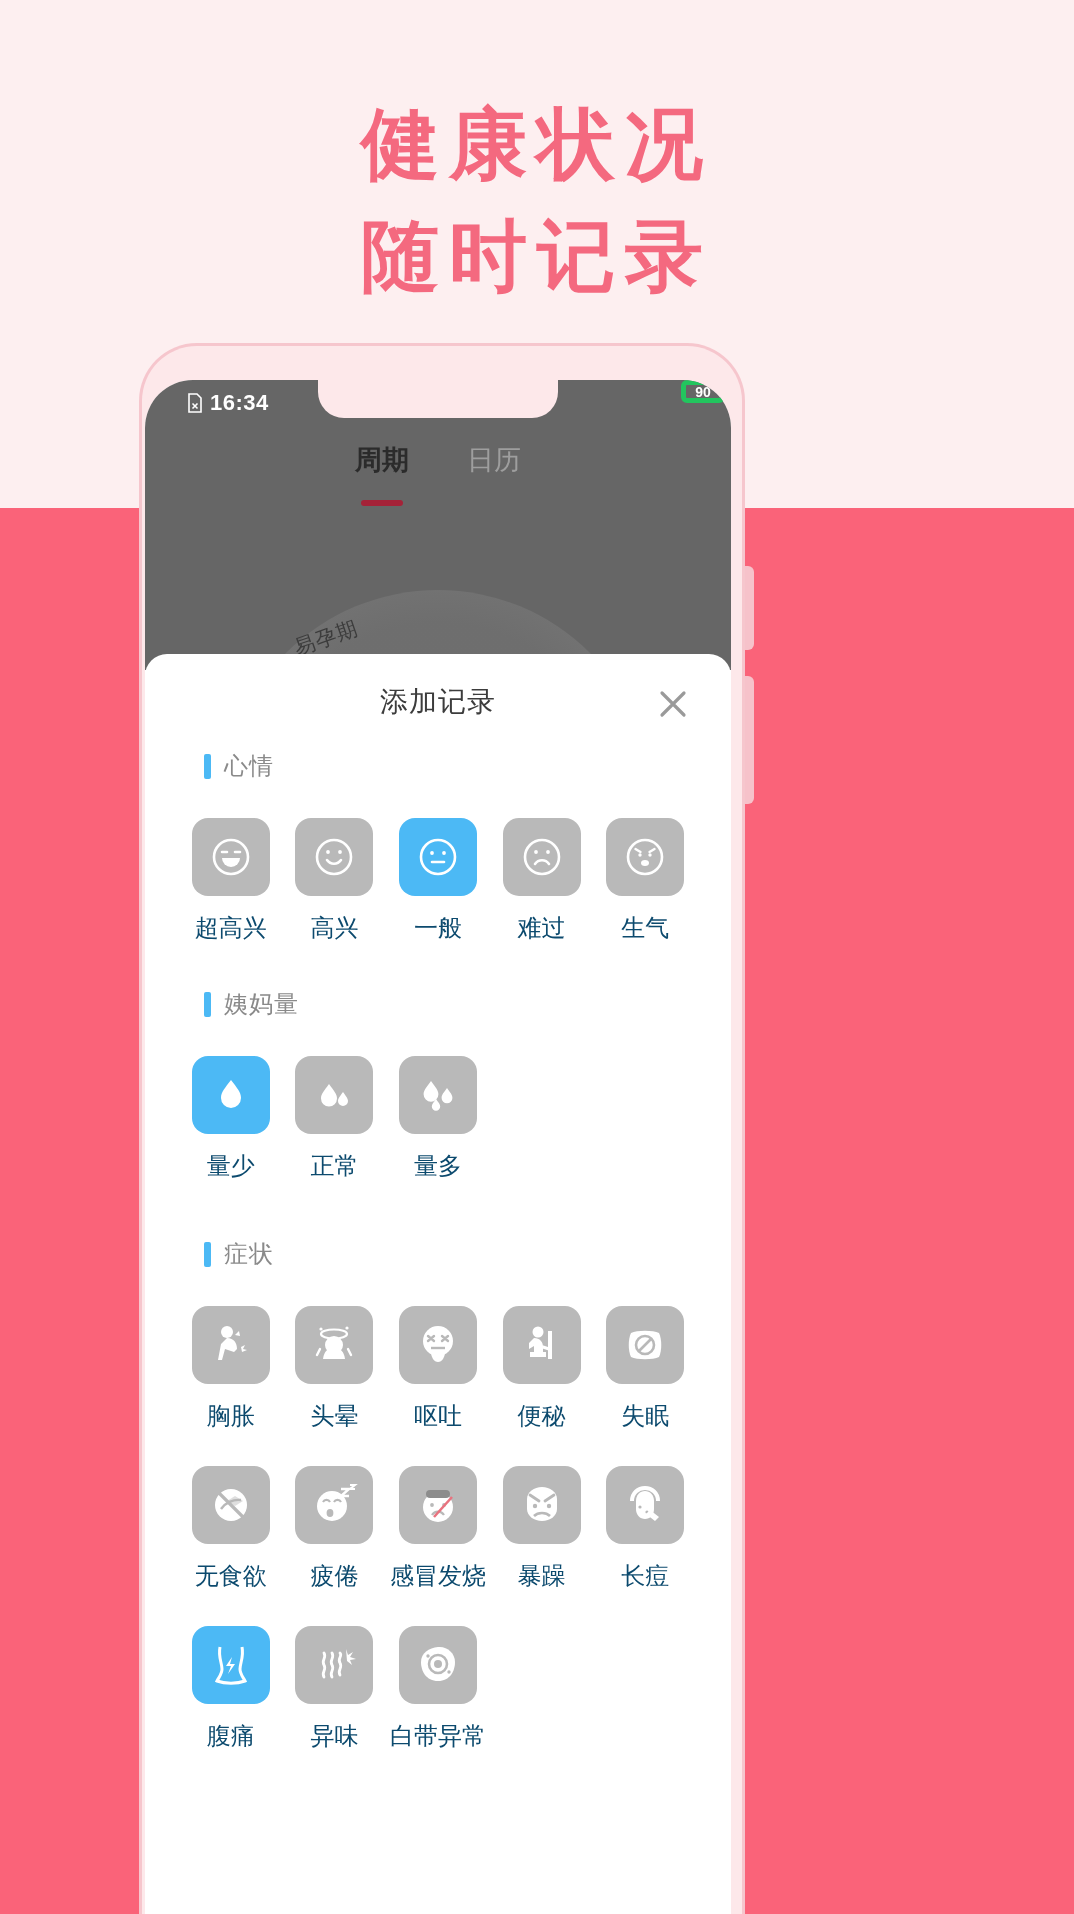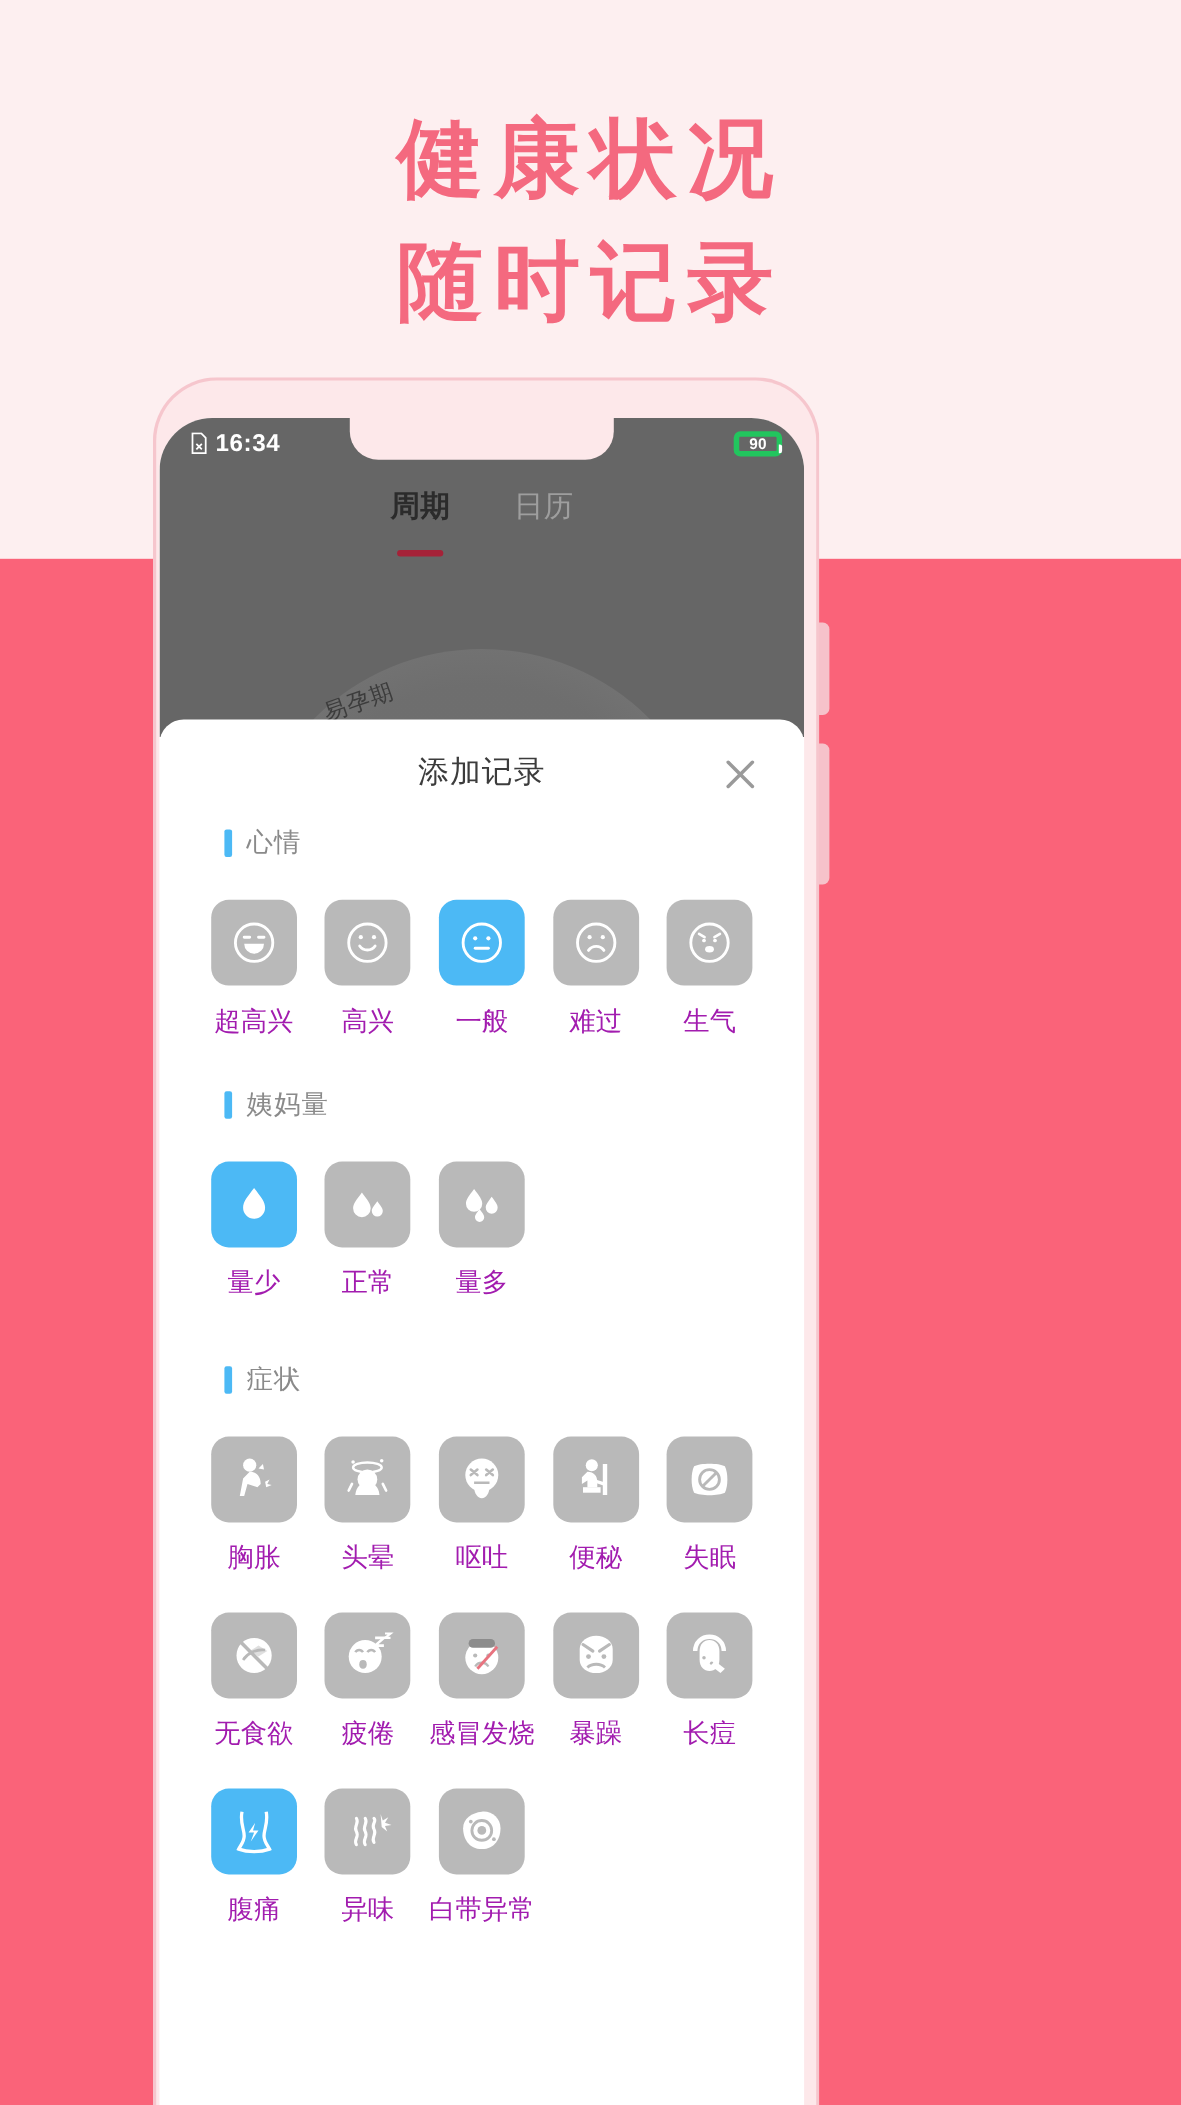--- a/index.html
+++ b/index.html
@@ -64,22 +64,22 @@
     border-radius: 48px 48px 0 0;
     z-index: 7;
   }
 
   
   .app-dim {
     position: absolute; left: 0; top: 0; width: 586px; height: 290px;
     background: #666666;
   }
   .status-bar {
-    position: absolute; left: 4px; top: 0; width: 586px; height: 46px;
-    display: flex; align-items: center; justify-content: space-between;
+    position: absolute; left: 18px; top: 0; width: 586px; height: 46px;
+    display: flex; justify-content: space-between;
     padding: 0 24px;
     color: #ffffff;
   }
   .sb-left { display: flex; align-items: center; gap: 7px; }
   .sb-time { font-size: 22px; font-weight: 700; letter-spacing: .5px; }
   .doc-x-icon { width: 16px; height: 20px; position: relative; }
   .doc-x-icon svg { display: block; }
   .battery {
     width: 44px; height: 23px; border: 5px solid #22c55e; border-radius: 6px;
     display: flex; align-items: center; justify-content: center;
@@ -169,21 +169,21 @@
     margin-bottom: 34px;
   }
   .tile {
     width: 78px; height: 78px; border-radius: 16px;
     background: #b9b9b9;
     display: flex; align-items: center; justify-content: center;
     cursor: pointer;
   }
   .tile.selected { background: #4cb9f5; }
   .cell-label {
-    margin-top: 16px; font-size: 24px; color: #a21caf; white-space: nowrap;
+    margin-top: 16px; font-size: 24px; color: #0c4a6e; white-space: nowrap;
   }
   .sec-gap-1 { height: 10px; }
   .sec-gap-2 { height: 22px; }
 
   svg { display: block; }
 </style>
 </head>
 <body>
 
 <div class="bg-top"></div>

